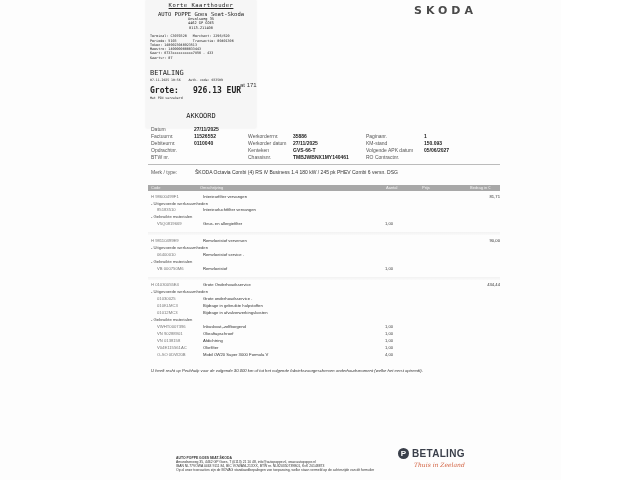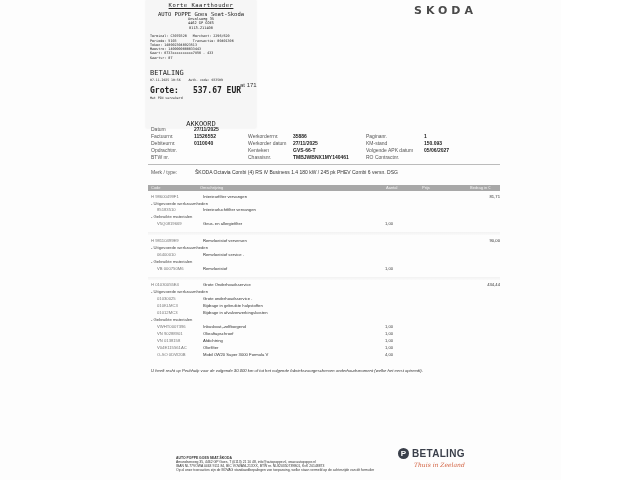--- a/index.html
+++ b/index.html
@@ -11,21 +11,21 @@
   .receipt { position:absolute; left:146px; top:0px; width:110px; height:128px; background:#f6f6f6; box-shadow: 0 0 2px rgba(0,0,0,0.08); font-family:"DejaVu Sans Mono", monospace; color:#222; }
   .r-title { font-size:5.5px; text-align:center; margin-top:2px; text-decoration:underline; letter-spacing:0.5px; }
   .r-merchant { font-size:5.5px; text-align:center; margin-top:3px; }
   .r-addr { font-size:3.6px; text-align:center; line-height:4.4px; }
   .r-info { font-size:3.4px; line-height:4.3px; margin:4px 0 0 4px; white-space:pre; }
   .r-betaling { font-size:7px; font-weight:normal; margin:9px 0 0 4px; }
   .r-meta { font-size:3.2px; margin:1px 0 0 4px; white-space:pre; }
   .r-total { font-size:8px; margin:4px 0 0 4px; font-weight:bold; }
   .r-total span.amt { margin-left:14px; }
   .r-note { font-size:3.2px; margin:1px 0 0 4px; }
-  .r-akkoord { font-size:7px; text-align:center; margin-top:20px;font-family:Liberation Mono, monospace; }
+  .r-akkoord { font-size:7px; text-align:center; margin-top:12px; }
   .side-note { position:absolute; left:240px; top:82px; font-size:6px; color:#333; }
 
   
   .info { position:absolute; font-size:5px; line-height:7px; color:#444; }
   .info .lbl { display:inline-block; color:#555; }
   .info .val { display:inline-block; font-weight:bold; color:#222; }
   .col1 { left:151px; top:126px; }
   .col1 .lbl { width:43px; }
   .col2 { left:248px; top:133px; }
   .col2 .lbl { width:45px; }
@@ -67,21 +67,21 @@
     <div class="r-merchant">AUTO POPPE Goes Seat-Skoda</div>
     <div class="r-addr">
       <div>Anvalsweg 35</div>
       <div>4462 GP GOES</div>
       <div>0113-211400</div>
     </div>
     <div class="r-info"><div>Terminal: C3070320   Merchant: 2296/620</div><div>Periode: 5103        Transactie: 00401306</div><div>Token: 1400023040923513</div><div>Maestro: 1400000000033443</div><div>Kaart: 6733xxxxxxxxxx7856 - 433</div><div>Kaartvr: 07</div></div>
     <div class="r-betaling">BETALING</div>
     <div class="r-meta">07-11-2025 10:56    Auth. code: 033509</div>
     <div class="r-total">
-      <span>Grote:</span><span class="amt">537.67 EUR</span>
+      <span>Grote:</span><span class="amt">926.13 EUR</span>
     </div>
     <div class="r-note">Met PIN verzekerd</div>
     <div class="r-akkoord">AKKOORD</div>
   </div>
 
   <div class="side-note">at 171</div>
 
   <div class="info col1">
     <div><span class="lbl">Datum</span><span class="val">27/11/2025</span></div>
     <div><span class="lbl">Factuurnr.</span><span class="val">11526552</span></div>

